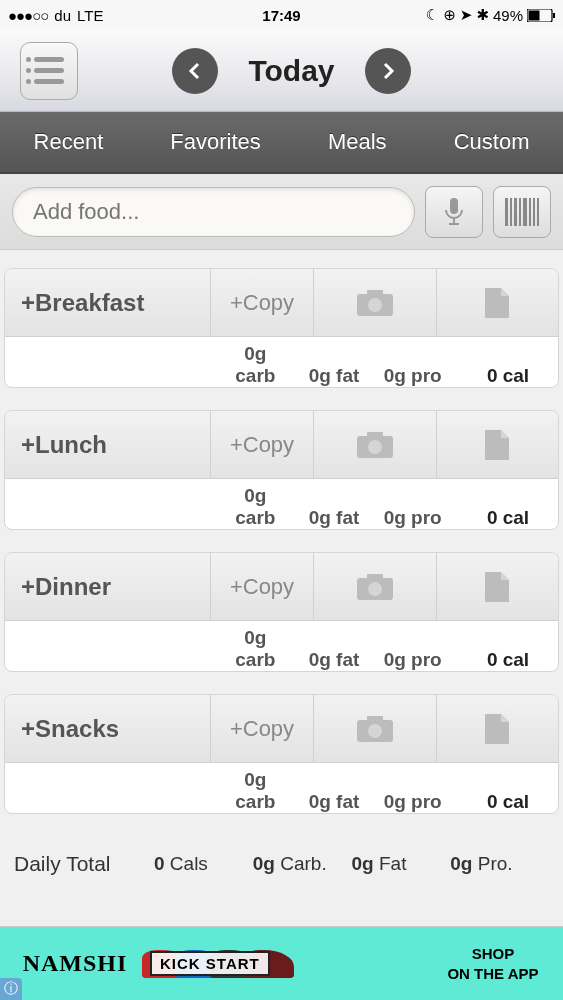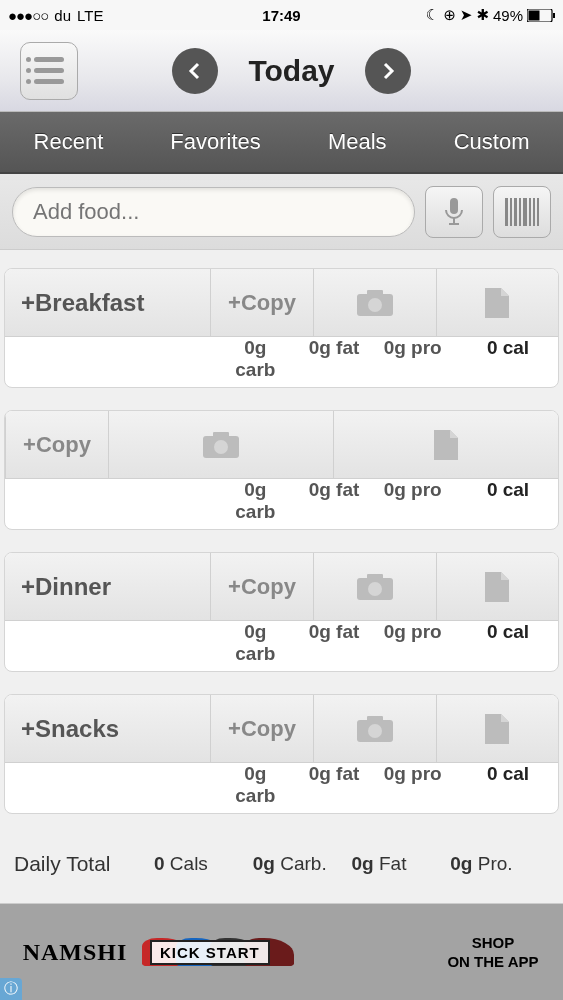--- a/index.html
+++ b/index.html
@@ -27,35 +27,35 @@
 
 .search-row { height: 76px; background: linear-gradient(#e8e8e8,#dcdcdc); display: flex; align-items: center; padding: 0 12px; gap: 10px; border-bottom: 1px solid #ccc; }
 .search-input { flex: 1; height: 50px; border-radius: 25px; border: 1px solid #bbb; background: #faf9f5; padding: 0 20px; font-size: 22px; color: #aaa; box-shadow: inset 0 2px 4px rgba(0,0,0,.1); }
 .icon-btn { width: 58px; height: 52px; background: linear-gradient(#f5f5f5,#ddd); border: 1px solid #aaa; border-radius: 8px; display: flex; align-items: center; justify-content: center; }
 
 
 .meals-area { padding-top: 18px; }
 .meal-card { margin: 0 4px 22px 4px; background: #fff; border-radius: 8px; border: 1px solid #d5d5d5; overflow: hidden; }
 .meal-head { height: 68px; background: linear-gradient(#f2f2f2 0%, #e3e3e3 100%); display: flex; border-bottom: 1px solid #d0d0d0; }
 .meal-name { flex: 0 0 205px; display:flex; align-items:center; padding-left: 16px; font-size: 24px; font-weight: 700; color: #555; }
-.copy-btn { flex: 0 0 103px; display:flex; align-items:center; justify-content: center; font-size: 22px; font-weight: 700; color: #888; border-left: 1px solid #d0d0d0; }
+.copy-btn { flex: 0 0 103px; display:flex; align-items:center; justify-content: center; font-size: 22px; font-weight: 400; color: #888; border-left: 1px solid #d0d0d0; }
 .cam-btn, .note-btn { flex: 1; display:flex; align-items:center; justify-content:center; border-left: 1px solid #d0d0d0; }
-.meal-stats { height: 50px; display: flex; align-items: flex-start; font-size: 19px; color: #555; font-weight: 600; gap: 12px; }
+.meal-stats { height: 50px; display: flex; align-items: flex-end; font-size: 19px; color: #555; font-weight: 600; gap: 12px; }
 .meal-stats .spacer { flex: 0 0 205px; }
 .stat { flex: 1; text-align: center; }
 .stat.cal { font-weight: 700; color:#222; flex: 0 0 100px; text-align: center; }
 
 
 .daily-total { display:flex; align-items:center; height: 56px; padding: 0 14px; font-size: 19px; color:#333; }
 .daily-total .lbl { flex: 0 0 140px; font-size: 21px; }
 .dt-item { flex: 1; }
 .dt-item b { font-weight: 700; }
 
 
-.ad { position: absolute; bottom: 0; left: 0; right: 0; height: 97px; background: #a3a3a3; border-top: 1px solid #ccc; display:flex; align-items:center; }
+.ad { position: absolute; bottom: 0; left: 0; right: 0; height: 74px; background: #5eead4; border-top: 1px solid #ccc; display:flex; align-items:center; }
 .ad-brand { flex:0 0 150px; text-align:center; font-size: 24px; font-weight: 700; letter-spacing: 1px; font-family: Georgia, serif; }
 .ad-center { flex:1; display:flex; align-items:center; justify-content:flex-start; position: relative; height:100%; }
 .shoe { width: 50px; height: 28px; border-radius: 30% 60% 10% 10%; position: relative; margin: 0 -8px; }
 .kick { position:absolute; background: rgba(255,255,255,0.9); border:2px solid #222; padding: 2px 8px; font-size: 15px; font-weight:700; letter-spacing:1px; }
 .ad-right { flex:0 0 140px; text-align:center; font-size: 15px; font-weight:700; line-height:1.3; }
 .ad-badge { position:absolute; bottom:0; left:0; width:22px; height:22px; background:#68a7d4; border-radius: 0 4px 0 0; display:flex; align-items:center; justify-content:center; color:#fff; font-size:14px; }
 </style>
 </head>
 <body>
 
@@ -156,20 +156,21 @@
       <div class="spacer"></div>
       <div class="stat">0g carb</div>
       <div class="stat">0g fat</div>
       <div class="stat">0g pro</div>
       <div class="stat cal">0 cal</div>
     </div>
   </div>
 
   <div class="meal-card">
     <div class="meal-head">
+      <div class="meal-name">+Lunch</div>
       <div class="copy-btn">+Copy</div>
       <div class="cam-btn">
           <svg width="40" height="30" viewBox="0 0 40 30">
             <rect x="2" y="6" width="36" height="22" rx="3" fill="#bcbcbc"></rect>
             <rect x="12" y="2" width="16" height="6" rx="1" fill="#bcbcbc"></rect>
             <circle cx="20" cy="17" r="7" fill="#d5d5d5"></circle>
           </svg>
         </div>
       <div class="note-btn">
           <svg width="28" height="34" viewBox="0 0 28 34">

